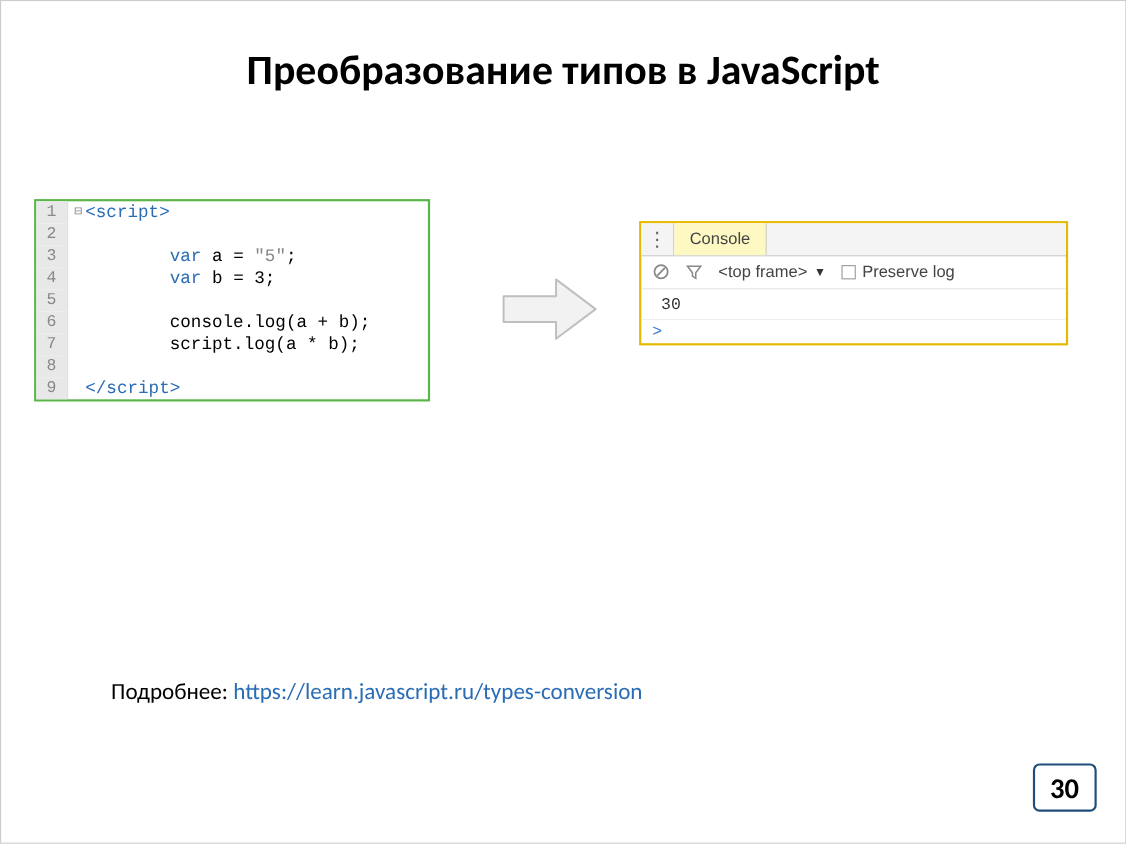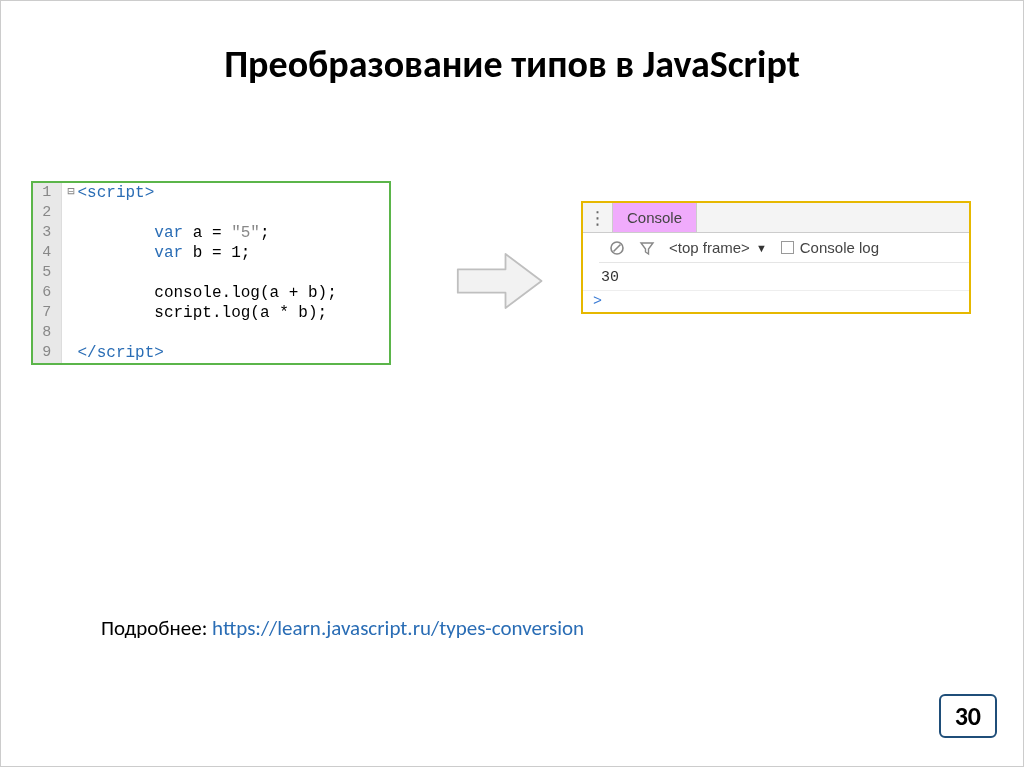--- a/index.html
+++ b/index.html
@@ -100,32 +100,30 @@
     display: flex;
     align-items: center;
     justify-content: center;
     border-right: 1px solid #ccc;
     color: #666;
     font-size: 18px;
     line-height: 1;
   }
   .console-tabs .tab {
     padding: 6px 14px;
-    background: #f0abfc;
+    background: #fef9c3;
     border-right: 1px solid #ccc;
     color: #444;
   }
   .console-toolbar {
     display: flex;
-    align-items: center;
     gap: 14px;
     padding: 6px 10px;
     border-bottom: 1px solid #e5e5e5;
     color: #666;
-    margin-left: 16px;
   }
   .tool-ic {
     width: 16px; height: 16px;
     display: inline-flex; align-items: center; justify-content: center;
   }
   .frame-sel {
     display: flex; align-items: center; gap: 6px;
     color: #444;
   }
   .frame-sel .caret { font-size: 11px; color: #333; }
@@ -194,21 +192,21 @@
           <tr>
             <td class="gutter">2</td>
             <td class="code"><span class="fold"></span>&nbsp;</td>
           </tr>
           <tr>
             <td class="gutter">3</td>
             <td class="code"><span class="fold"></span>        <span class="k-var">var</span> <span class="k-id">a = </span><span class="k-str">"5"</span><span class="k-id">;</span></td>
           </tr>
           <tr>
             <td class="gutter">4</td>
-            <td class="code"><span class="fold"></span>        <span class="k-var">var</span> <span class="k-id">b = 1;</span></td>
+            <td class="code"><span class="fold"></span>        <span class="k-var">var</span> <span class="k-id">b = 3;</span></td>
           </tr>
           <tr>
             <td class="gutter">5</td>
             <td class="code"><span class="fold"></span>&nbsp;</td>
           </tr>
           <tr>
             <td class="gutter">6</td>
             <td class="code"><span class="fold"></span>        <span class="k-id">console.log(a + b);</span></td>
           </tr>
           <tr>
@@ -249,21 +247,21 @@
         <svg viewBox="0 0 16 16" width="16" height="16">
             <path d="M2 3 L14 3 L9.5 9 L9.5 14 L6.5 12 L6.5 9 Z" fill="none" stroke="#888" stroke-width="1.4"></path>
           </svg>
       </span>
       <span class="frame-sel">
         <span>&lt;top frame&gt;</span>
         <span class="caret">▼</span>
       </span>
       <span class="preserve">
         <span class="box"></span>
-        <span>Console log</span>
+        <span>Preserve log</span>
       </span>
     </div>
     <div class="console-body" id="console-body">
         <div class="console-line">30</div>
       </div>
     <div class="console-prompt">&gt;</div>
   </div>
 
 </div>
 

